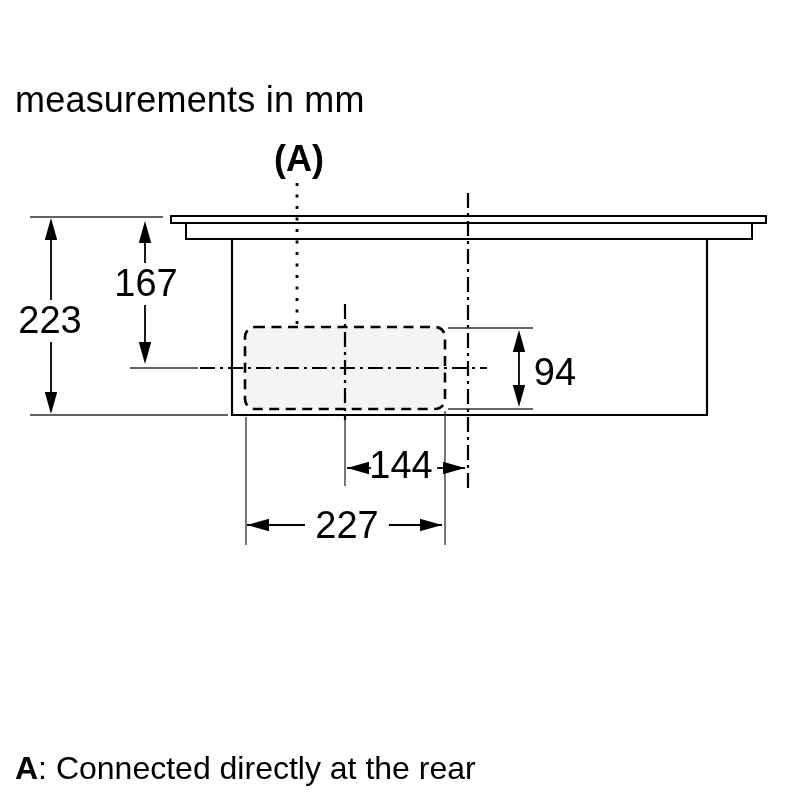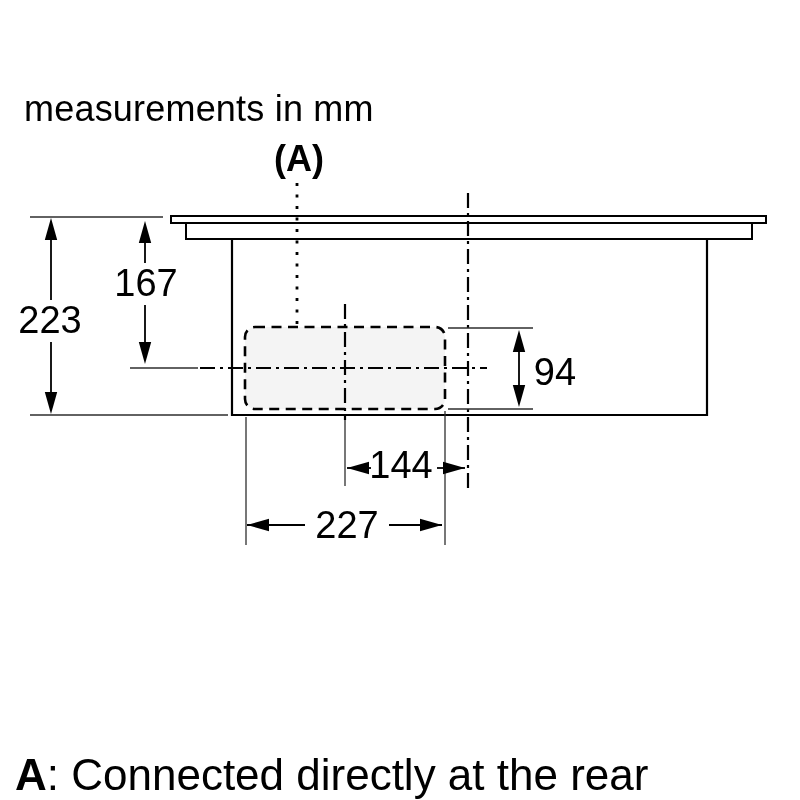--- a/index.html
+++ b/index.html
@@ -16,26 +16,26 @@
   .header {
     position: absolute;
     left: 15px;
     top: 12px;
     font-size: 36px;
     line-height: 35px;
     letter-spacing: 0.2px;
     color: #000;
     white-space: pre;
   }
-  .header div { margin: 9px; text-align: center; }
+  .header div { margin: 0; text-align: center; }
   .footnote {
     position: absolute;
     left: 15px;
     top: 750px;
-    font-size: 44px;
+    font-size: 32px;
     color: #000;
     white-space: pre;
     text-align: right;
   }
   .footnote .key { font-weight: bold; }
   svg.drawing {
     position: absolute;
     left: 0;
     top: 0;
   }

